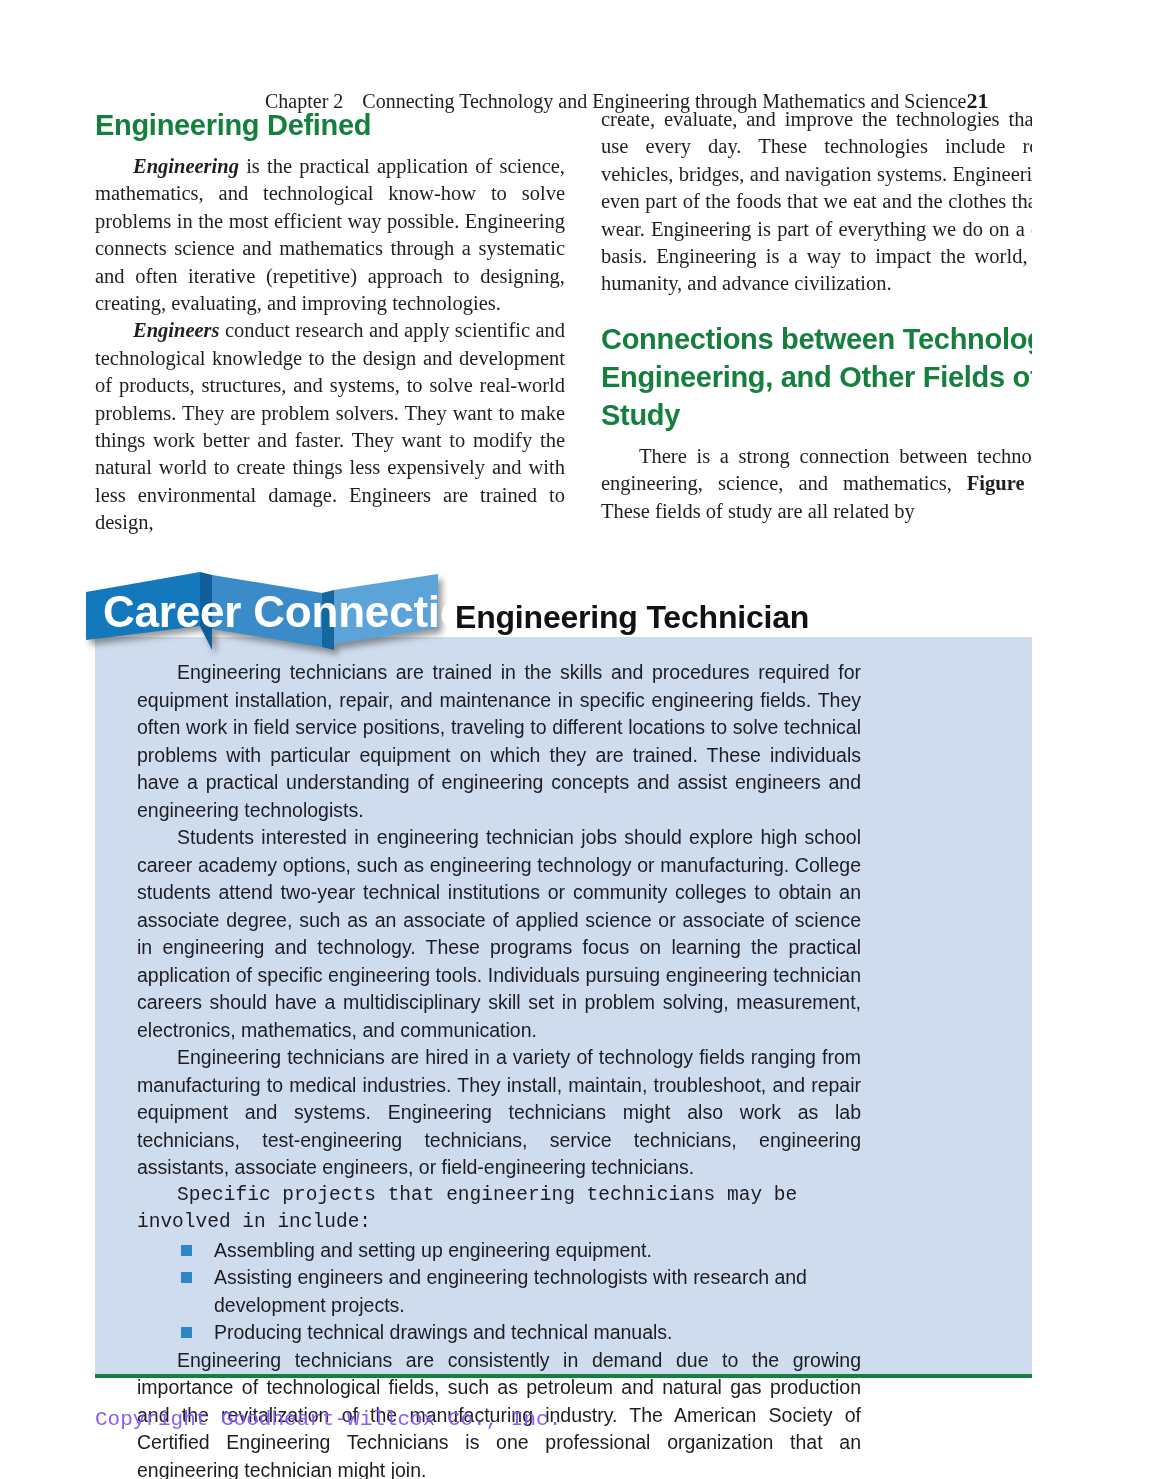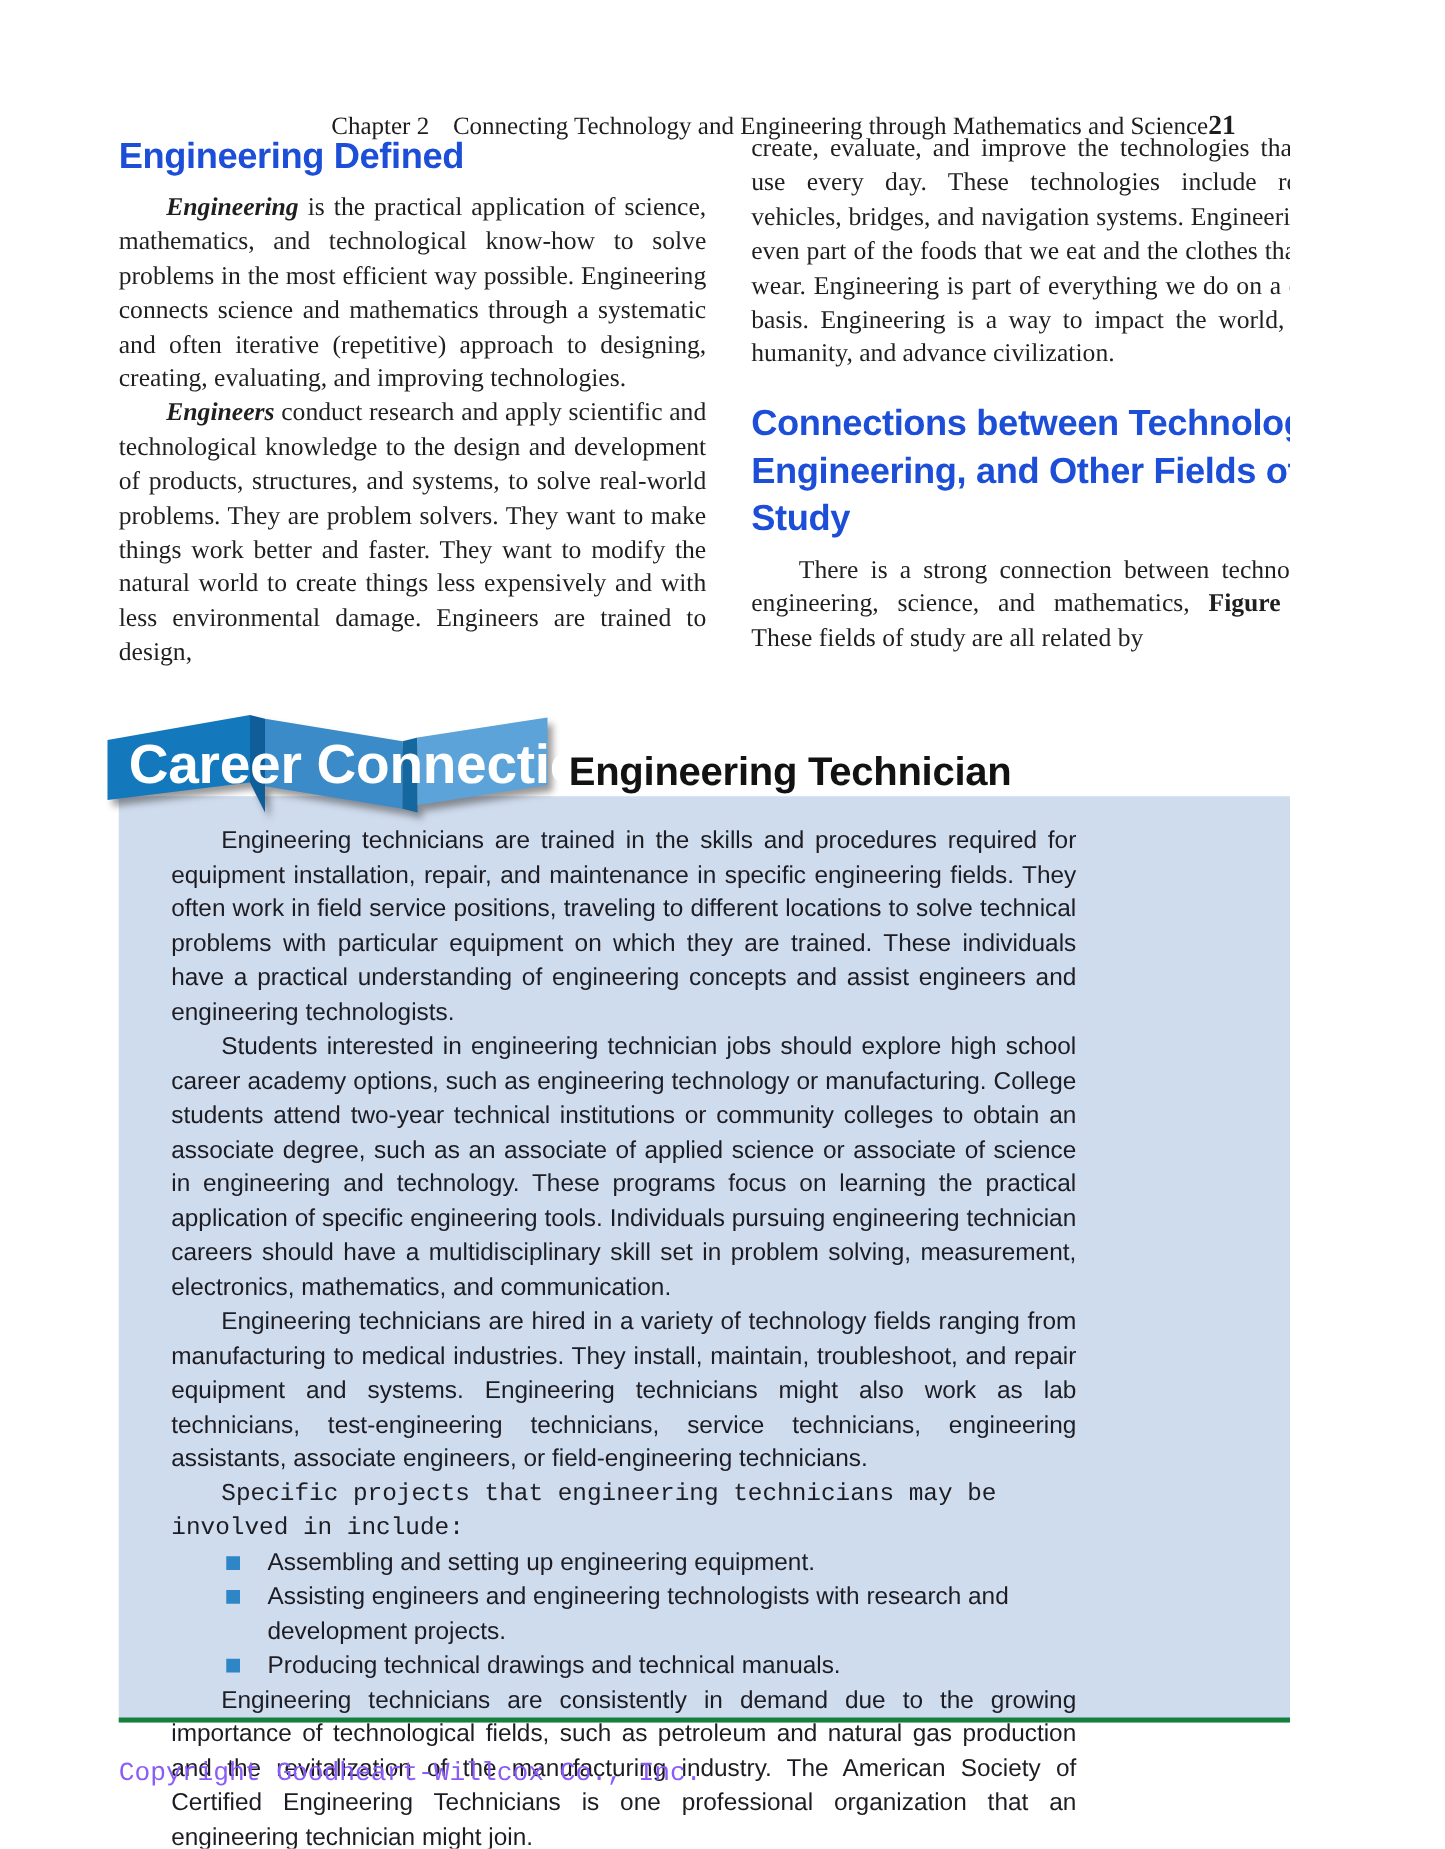--- a/index.html
+++ b/index.html
@@ -22,21 +22,21 @@
   .running-head .chapter{white-space:nowrap;}
   .running-head .chapter-title{margin-left:19px;white-space:nowrap;margin-top:34px;}
   .running-head .folio{margin-left:auto;font-weight:bold;font-size:22px;}
 
   
   .col{position:absolute;top:106px;}
   .col-left{left:95px;width:470px;}
   .col-right{left:601px;width:471px;}
   .sec-head{
     font-family:"Liberation Sans", sans-serif;
-    font-weight:bold;color:#1d4ed8;
+    font-weight:bold;color:#15803d;
     font-size:29px;line-height:38px;
     letter-spacing:-0.3px;
     margin:0 0 9px 0;
   }
   .sec-head.multi{margin:22px 0 9px 0;}
   .body-par{
     margin:0;
     font-size:20.5px;line-height:27.4px;
     text-align:justify;
   }

